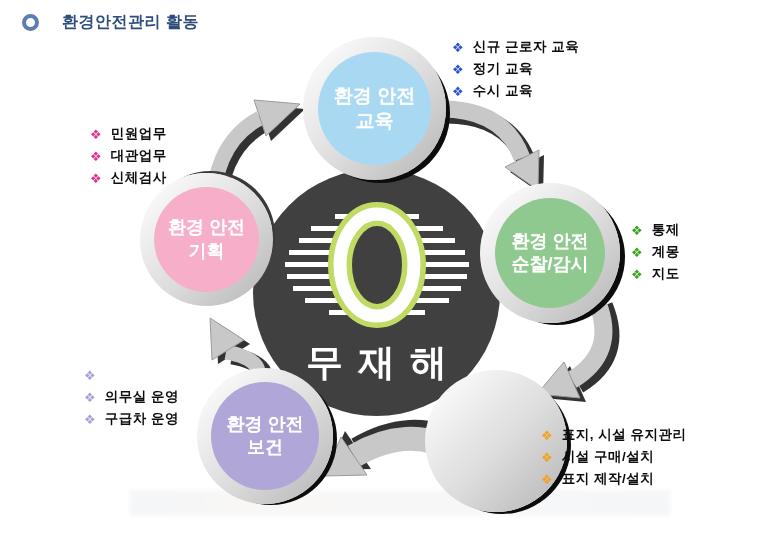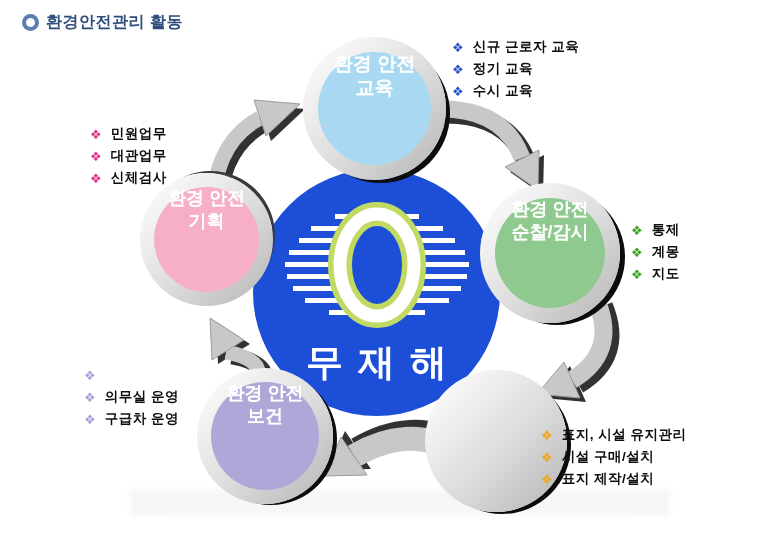--- a/index.html
+++ b/index.html
@@ -1,47 +1,47 @@
 <!DOCTYPE html>
 <html><head>
 <meta charset="utf-8">
 <style>
   html,body{margin:0;padding:0;background:#fff;}
   .canvas{
     position:relative;width:771px;height:533px;background:#ffffff;overflow:hidden;
     font-family:"Liberation Sans","DejaVu Sans",sans-serif;
   }
   
-  .title-bar{position:absolute;left:22px;top:12px;display:flex;align-items:center;gap:7px;z-index:6;}
+  .title-bar{position:absolute;left:22px;top:12px;display:flex;align-items:center;gap:23px;z-index:6;}
   .title-ico{width:9px;height:9px;border:4px solid #5b7db1;border-radius:50%;background:#fff;}
   .title-txt{font-size:16px;font-weight:bold;color:#2e4d7b;letter-spacing:0.5px;}
   
   .arrows{position:absolute;left:0;top:0;z-index:2;}
   .arrow-shadow{stroke:#161616;opacity:.88;}
   .arrow-shadow-head{fill:#161616;opacity:.88;}
   .arrow-main{stroke:#c8c8c8;}
   .arrow-head{fill:#c8c8c8;stroke:#9b9b9b;stroke-width:1;}
   
   .center-circle{
     position:absolute;left:253px;top:169px;width:247px;height:247px;border-radius:50%;
-    background:#1d4ed8;z-index:1;display:flex;flex-direction:column;align-items:center;justify-content:center;
+    background:#404040;z-index:1;display:flex;flex-direction:column;align-items:center;justify-content:center;
   }
   .center-label{
     color:#fff;font-weight:bold;font-size:37px;letter-spacing:15px;padding-left:15px;margin-top:2px;
   }
   
   .node{position:absolute;z-index:3;}
   .ring{position:absolute;inset:0;border-radius:50%;
     background:linear-gradient(135deg,#f7f7f7 15%,#dcdcdc 55%,#bdbdbd 90%);}
   .sh-edu{box-shadow:6px 5px 0 -2px #0c0c0c;}
   .sh-pat{box-shadow:7px 4px 0 -2px #0c0c0c;}
   .sh-fac{box-shadow:6px 4px 0 -2px #0c0c0c;}
   .sh-hea{box-shadow:6px 3px 0 -2px #0c0c0c;}
   .sh-pla{box-shadow:4px -4px 0 -2px #3a3a3a;}
-  .face{position:absolute;border-radius:50%;display:flex;justify-content:center;}
+  .face{position:absolute;border-radius:50%;display:flex;align-items:center;justify-content:center;}
   .face-label{white-space:pre-line;text-align:center;color:#fff;font-weight:bold;line-height:1.28;
     text-shadow:0 0 1px rgba(255,255,255,.4);}
   
   .bullets{position:absolute;z-index:5;}
   .b-row{display:flex;align-items:center;gap:9px;height:22px;}
   .b-ico{font-size:13px;line-height:1;}
   .b-txt{font-size:13.5px;font-weight:bold;color:#0d0d0d;letter-spacing:0.5px;}
   .ico-edu{color:#2753cc;} .ico-pla{color:#e23189;} .ico-pat{color:#3aa31d;}
   .ico-hea{color:#ab9fd6;} .ico-fac{color:#f2a21b;}
   

